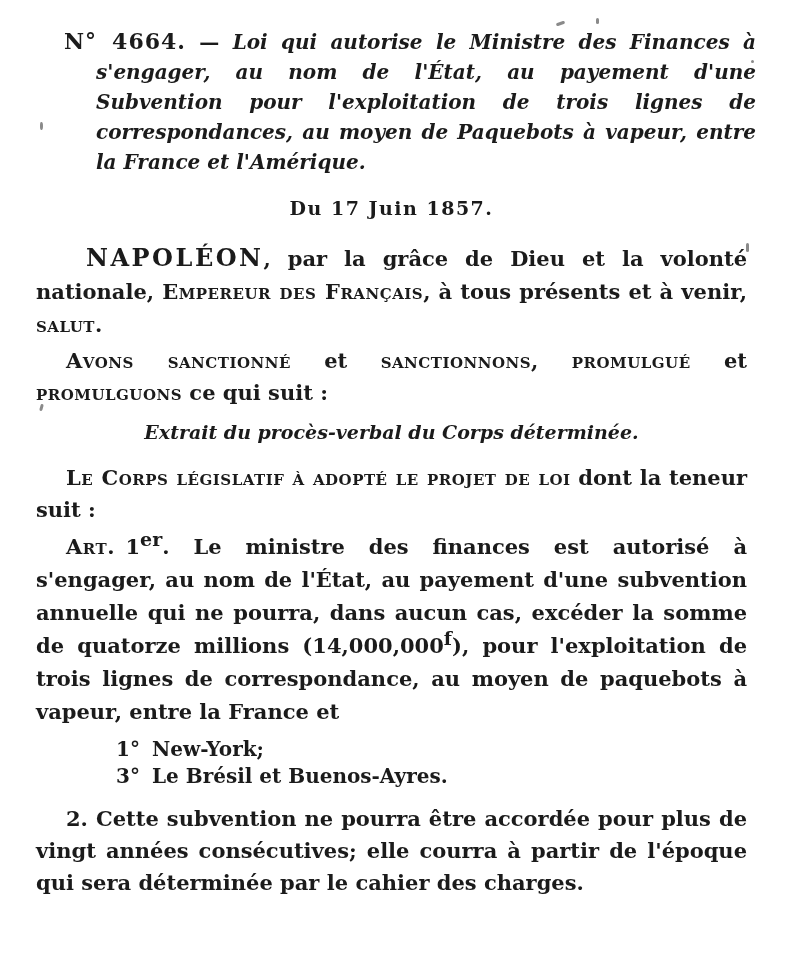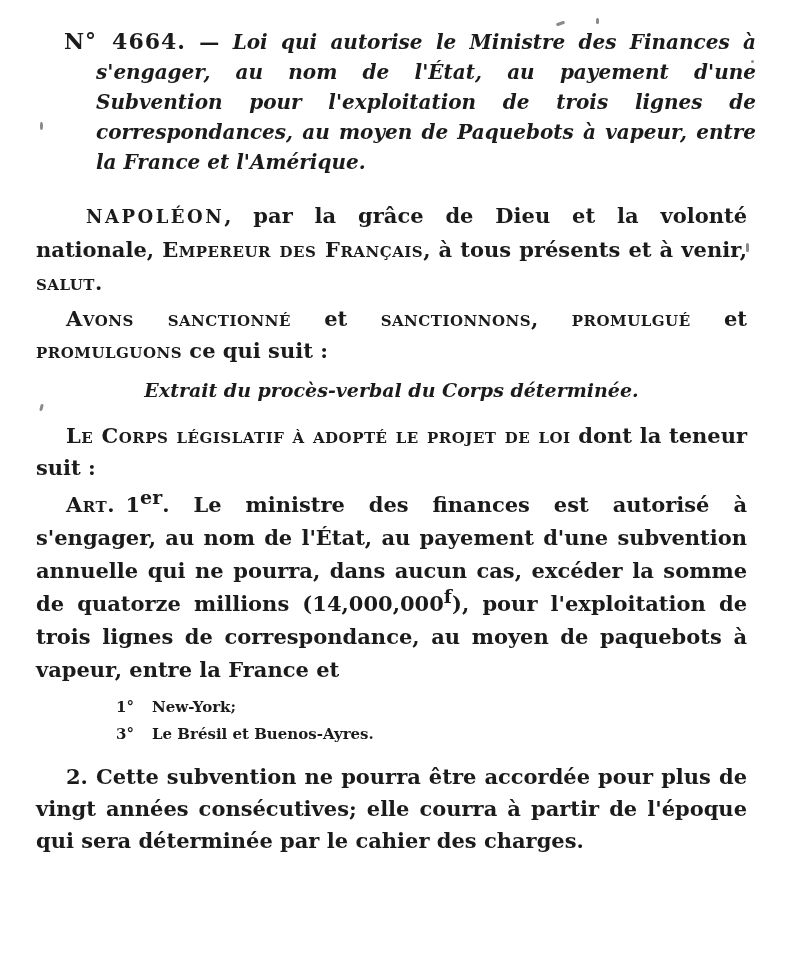--- a/index.html
+++ b/index.html
@@ -53,21 +53,21 @@
   .para {
     margin: 0;
     font-size: 21px;
     font-weight: bold;
     line-height: 33px;
     text-align: justify;
     text-indent: 30px;
   }
   .sc { font-variant: small-caps; letter-spacing: 0.5px; }
   .name-caps {
-    font-size: 18px;
+    font-size: 24px;
     letter-spacing: 2.5px;
   }
   .napoleon-para { margin-top: 22px; text-indent: 50px; }
   .sanction-para { margin-top: 4px; line-height: 32px; }
 
   
   .loi-heading {
     margin-top: 14px;
     text-align: center;
     font-size: 23px;
@@ -82,21 +82,21 @@
     font-size: 19px;
   }
 
   .corps-para { margin-top: 10px; line-height: 32px; }
   .art1-para  { margin-top: 4px; }
   sup { font-size: 19px; line-height: 0; }
 
   
   .route-list { margin: 8px 0 0 80px; }
   .route-item {
-    font-size: 15px;
+    font-size: 20px;
     font-weight: bold;
     line-height: 27px;
   }
   .route-num {
     display: inline-block;
     width: 36px;
   }
 
   .art2-para { margin-top: 13px; line-height: 32px; }
 
@@ -115,20 +115,21 @@
   .s6 { left: 751px; top: 60px;  width: 3px;  height: 3px; border-radius: 50%; }
 </style>
 </head>
 <body>
 
 <div class="page">
   <div class="content">
 
     <p class="law-header"><span class="law-number">N° 4664.</span> <span class="law-dash">—</span> <span>Loi qui autorise le Ministre des Finances à s'engager, au nom de l'État, au payement d'une Subvention pour l'exploitation de trois lignes de correspondances, au moyen de Paquebots à vapeur, entre la France et l'Amérique.</span></p>
 
+    <p class="date-line">Du 17 Juin 1857.</p>
 
     <p class="para napoleon-para"><span class="name-caps">NAPOLÉON</span><span>, par la grâce de Dieu et la volonté nationale, </span><span class="sc">Empereur des Français</span><span>, à tous présents et à venir, </span><span class="sc">salut.</span></p>
 
     <p class="para sanction-para"><span class="sc">Avons sanctionné</span><span> et </span><span class="sc">sanctionnons</span><span>, </span><span class="sc">promulgué</span><span> et </span><span class="sc">promulguons</span><span> ce qui suit :</span></p>
 
 
     <p class="extrait-line">Extrait du procès-verbal du Corps déterminée.</p>
 
     <p class="para corps-para"><span class="sc">Le Corps législatif à adopté le projet de loi</span><span> dont la teneur suit :</span></p>
 

